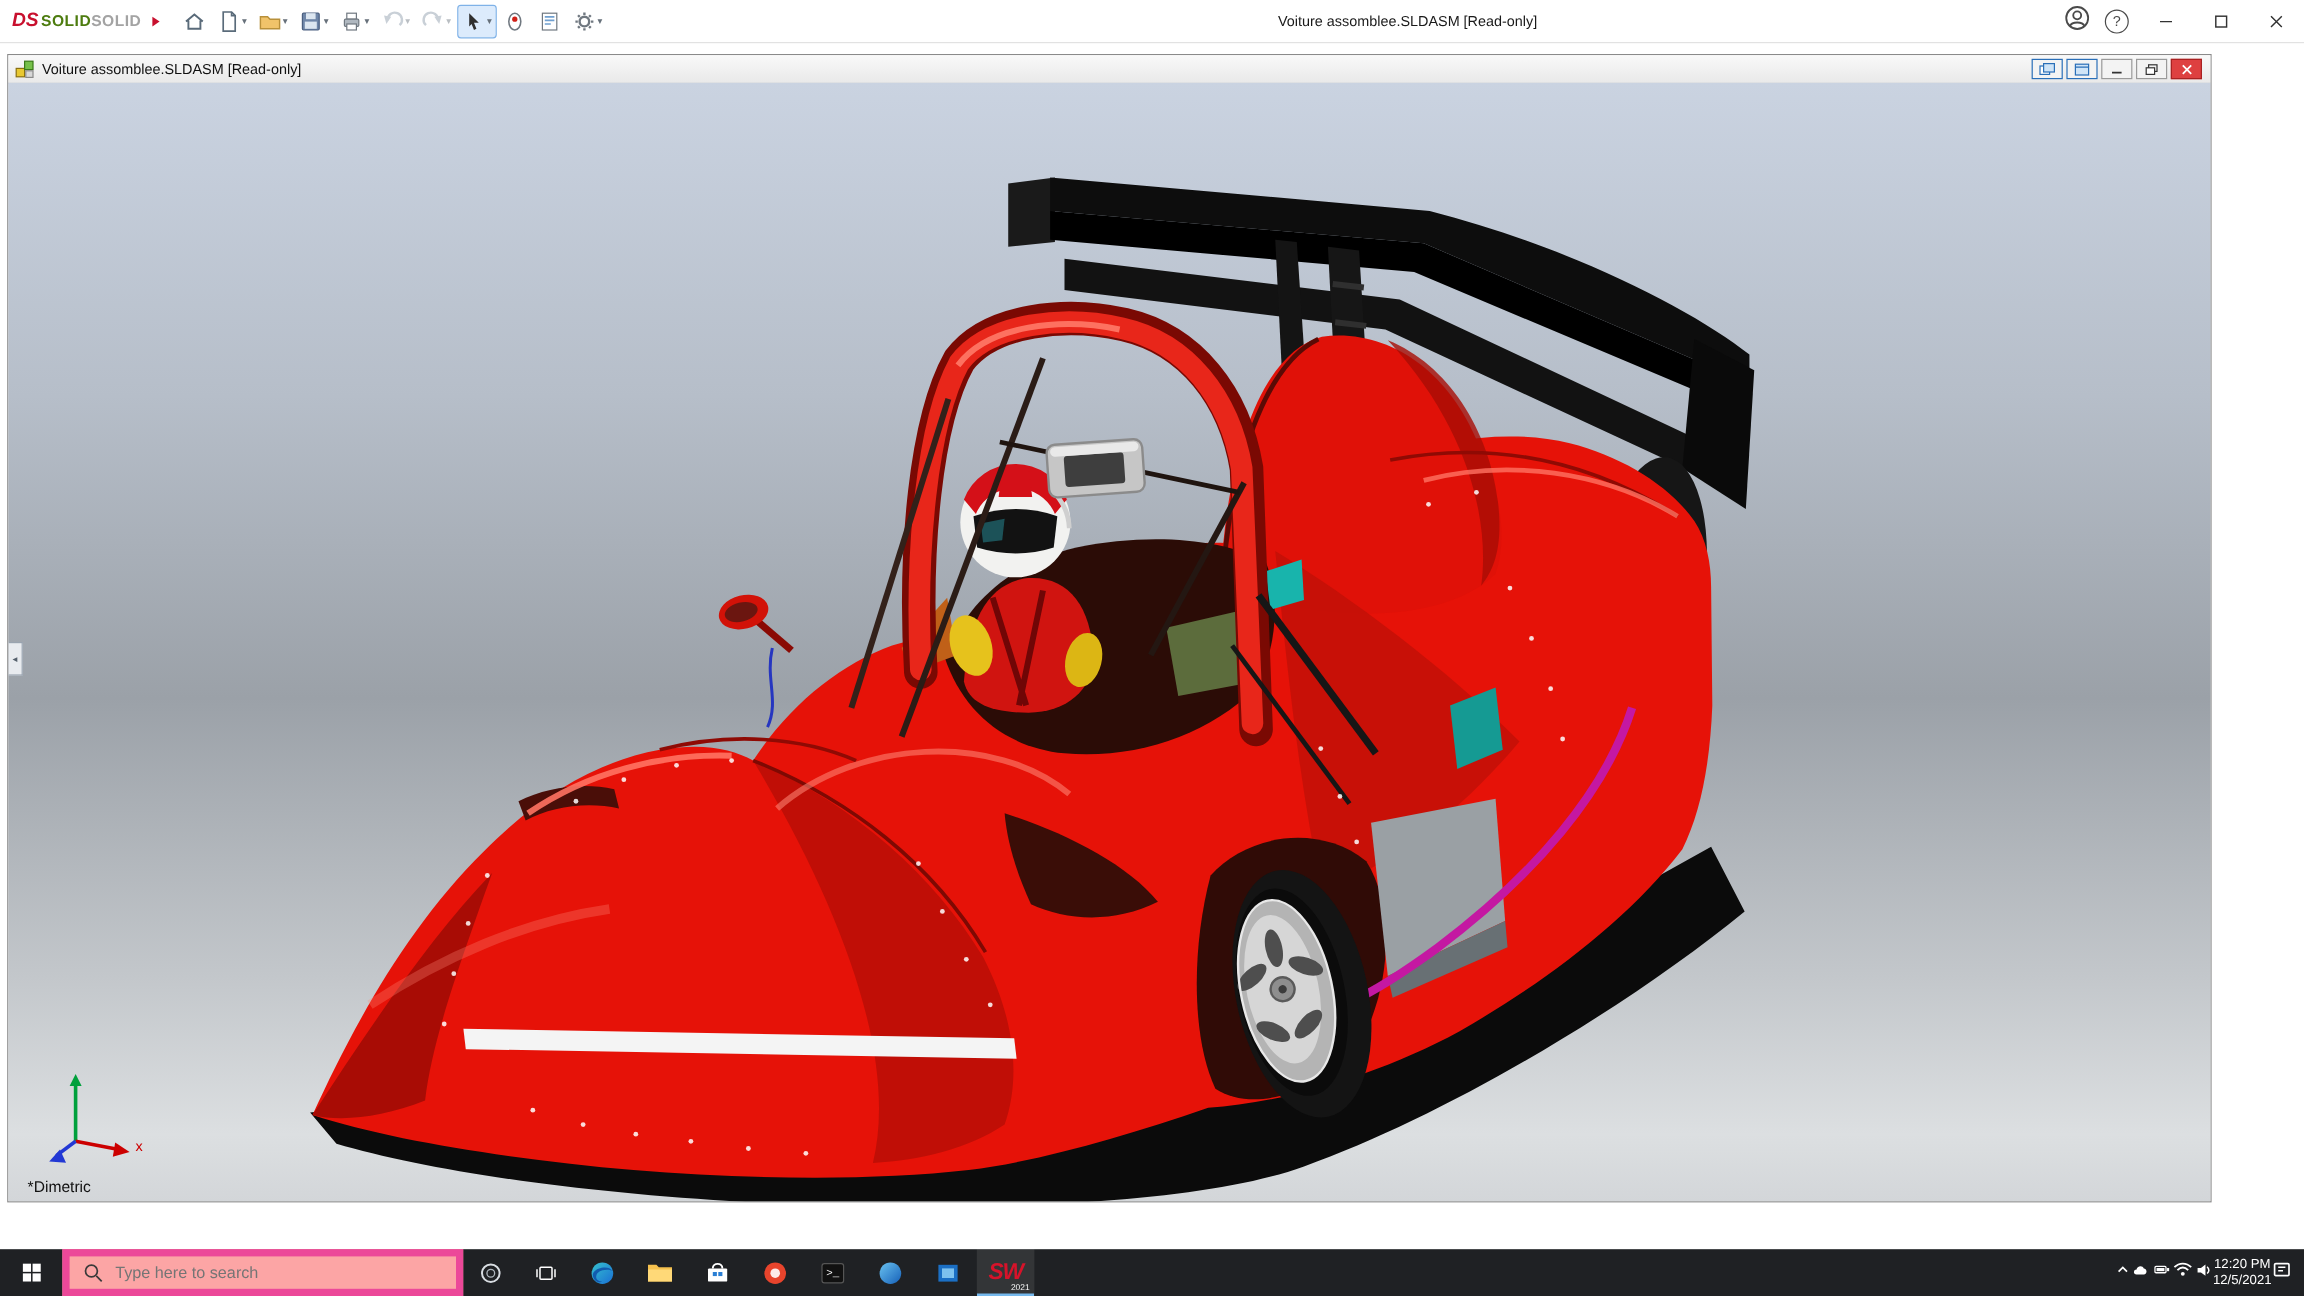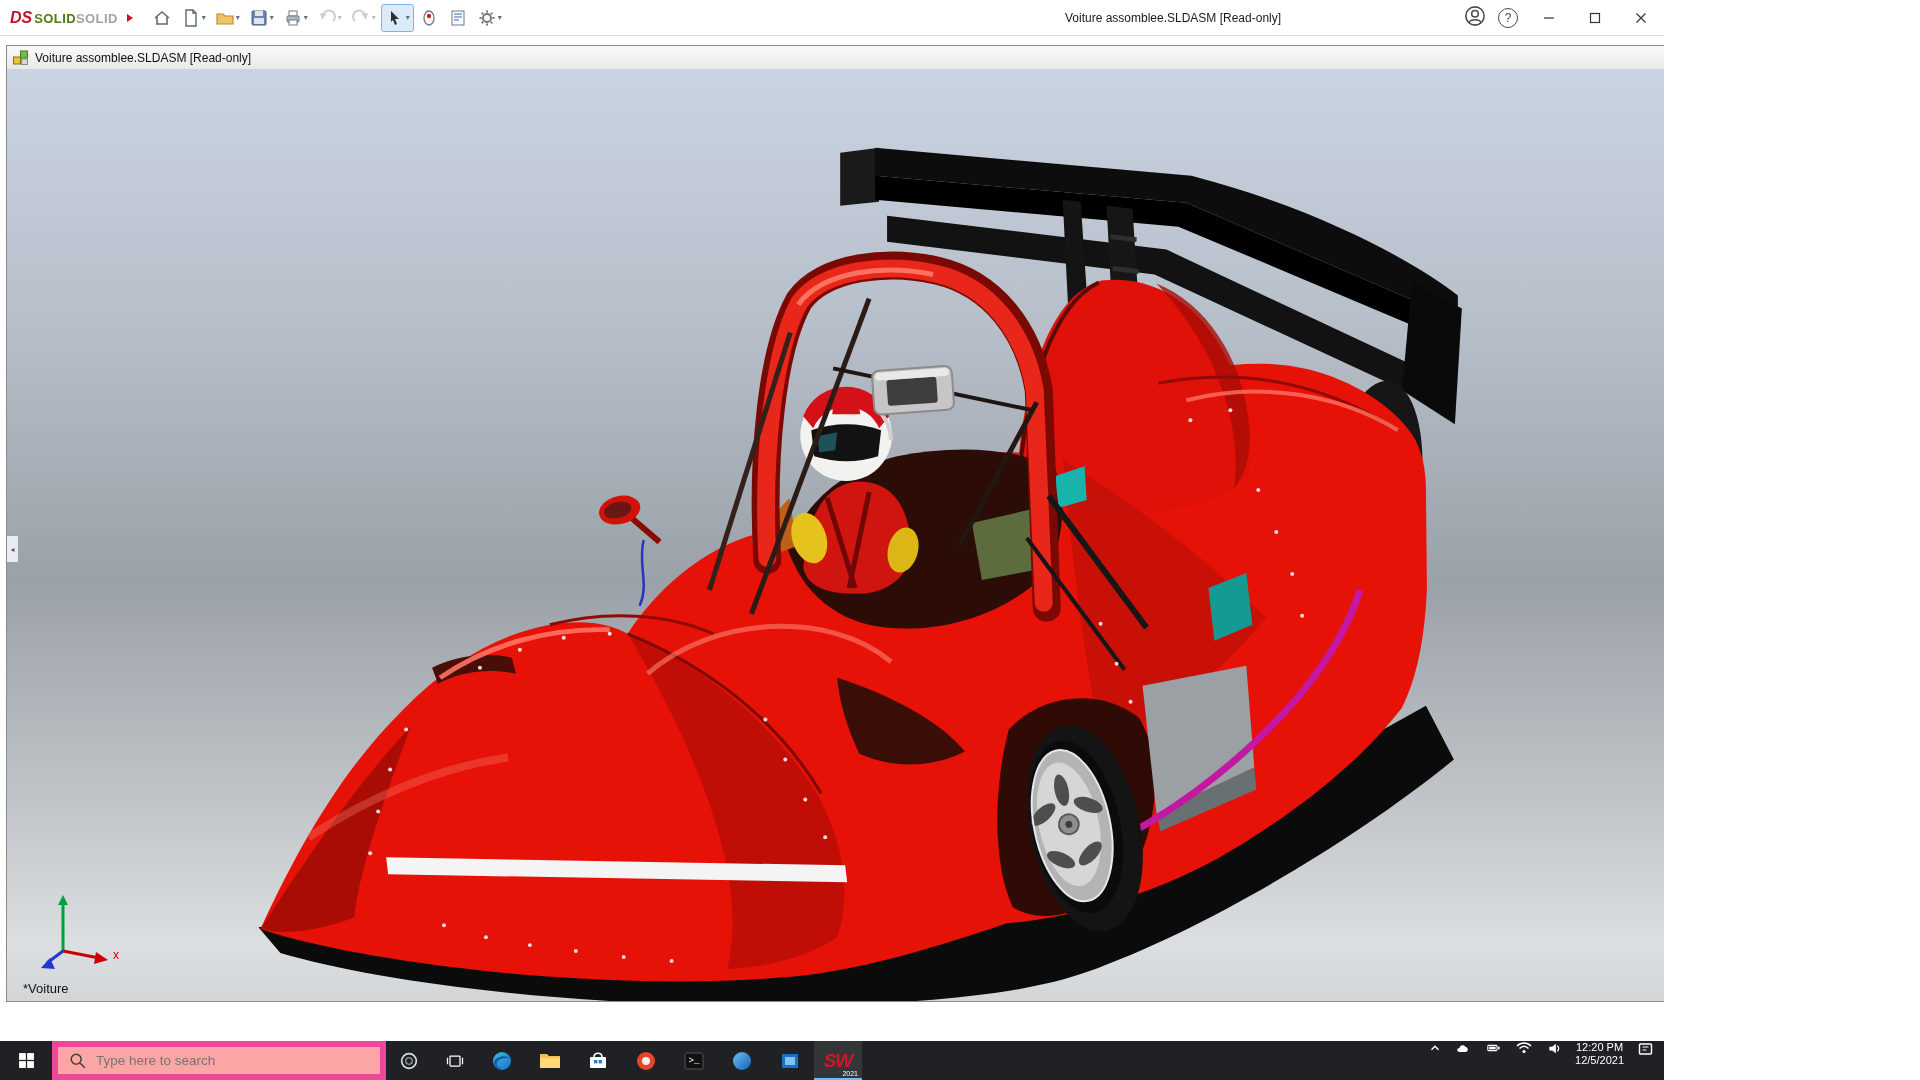--- a/index.html
+++ b/index.html
@@ -1,16 +1,16 @@
 <!DOCTYPE html>
 <html><head>
 <meta charset="utf-8">
 <style>
   html,body{margin:0;padding:0}
-  .screen{position:relative;width:1664px;height:1080px;background:#fff;overflow:hidden;
+  .screen{position:relative;width:1920px;height:1080px;background:#fff;overflow:hidden;
     font-family:"Liberation Sans","DejaVu Sans",sans-serif;cursor:default;-webkit-user-select:none;user-select:none}
 
   
   .titlebar{position:absolute;top:0;left:0;right:0;height:35px;background:#fff;border-bottom:1px solid #e2e2e2;display:flex;align-items:center;z-index:30}
   .brand{display:flex;align-items:baseline;padding-left:10px}
   .brand-ds{color:#c8102e;font-style:italic;font-weight:bold;font-size:16px;margin-right:2px}
   .brand-solid{font-weight:bold;color:#4d7c0f;font-size:13px;letter-spacing:.4px}
   .brand-works{font-weight:bold;color:#a3a3a3;font-size:13px;letter-spacing:.4px}
   .flyout{width:0;height:0;border-left:6px solid #c8102e;border-top:4px solid transparent;border-bottom:4px solid transparent;margin-left:9px}
   .qat{display:flex;align-items:center;margin-left:16px;gap:3px}
@@ -44,21 +44,21 @@
   .taskbar{position:absolute;left:0;right:0;bottom:0;height:39px;background:#1f2124;display:flex;align-items:stretch;z-index:40}
   .tk-start{width:52px;display:flex;align-items:center;justify-content:center}
   .tk-search{width:334px;background:#fca5a5;border:6px solid #ec4899;display:flex;align-items:center;box-sizing:border-box}
   .tk-search input{border:none;outline:none;font-size:13.5px;flex:1;font-family:inherit;color:#333;background:transparent;padding:0}
   .tk-btn{width:46px;display:flex;align-items:center;justify-content:center}
   .tk-app{width:48px;display:flex;align-items:center;justify-content:center;position:relative}
   .tk-app.active{background:rgba(255,255,255,.09);box-shadow:inset 0 -2px 0 #76b9ed}
   .sw-glyph{color:#d6132a;font-weight:bold;font-style:italic;font-size:19px;letter-spacing:-1px}
   .sw-year{position:absolute;right:4px;bottom:3px;color:#fff;font-size:7px}
   .cmd-glyph{position:absolute;color:#fff;font-size:9px;font-family:"Liberation Mono","DejaVu Sans Mono",monospace}
-  .tray{margin-left:auto;display:flex;align-items:flex-start;gap:13px;padding-right:10px}
+  .tray{margin-left:auto;display:flex;align-items:center;padding-right:10px}
   .clock{text-align:center;font-size:11px;color:#fff;line-height:13px;white-space:nowrap}
 </style>
 </head>
 <body>
 
 <div class="screen">
 
   <div class="titlebar">
     <div class="brand">
       <span class="brand-ds">DS</span>
@@ -368,21 +368,21 @@
         <svg class="triad" width="96" height="88" viewBox="0 0 96 88">
           <line x1="34" y1="62" x2="34" y2="14" stroke="#00a03c" stroke-width="3"></line>
           <polygon points="34,6 29,16 39,16" fill="#00a03c"></polygon>
           <line x1="34" y1="62" x2="70" y2="69" stroke="#cc0000" stroke-width="3"></line>
           <polygon points="79,71 67,63 65,75" fill="#cc0000"></polygon>
           <text x="84" y="70" font-size="12" fill="#cc0000">x</text>
           <line x1="34" y1="62" x2="18" y2="74" stroke="#2238d4" stroke-width="3"></line>
           <polygon points="12,79 21,69 26,80" fill="#2238d4"></polygon>
         </svg>
 
-        <span class="view-label">*Voiture</span>
+        <span class="view-label">*Dimetric</span>
         <span class="collapse-tab">
             <span>◂</span>
           </span>
       </div>
 
     </div>
   </div>
 
   <div class="taskbar">
     <span class="tk-start">

